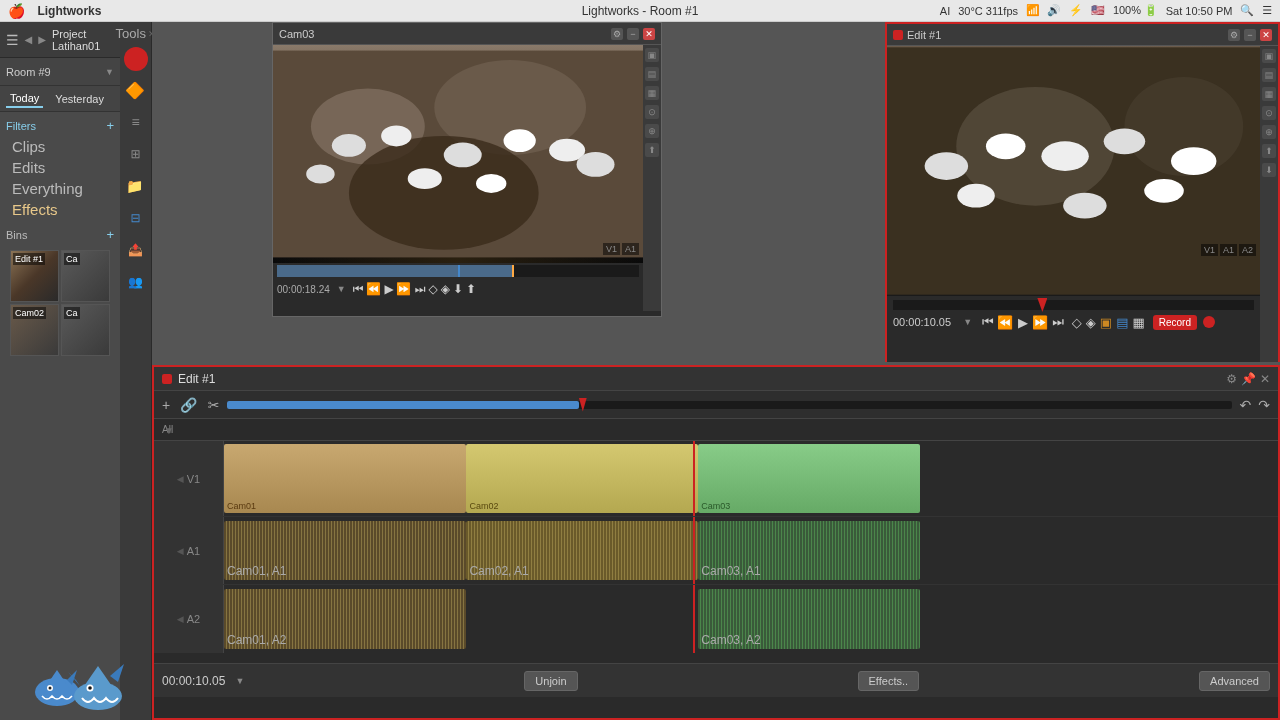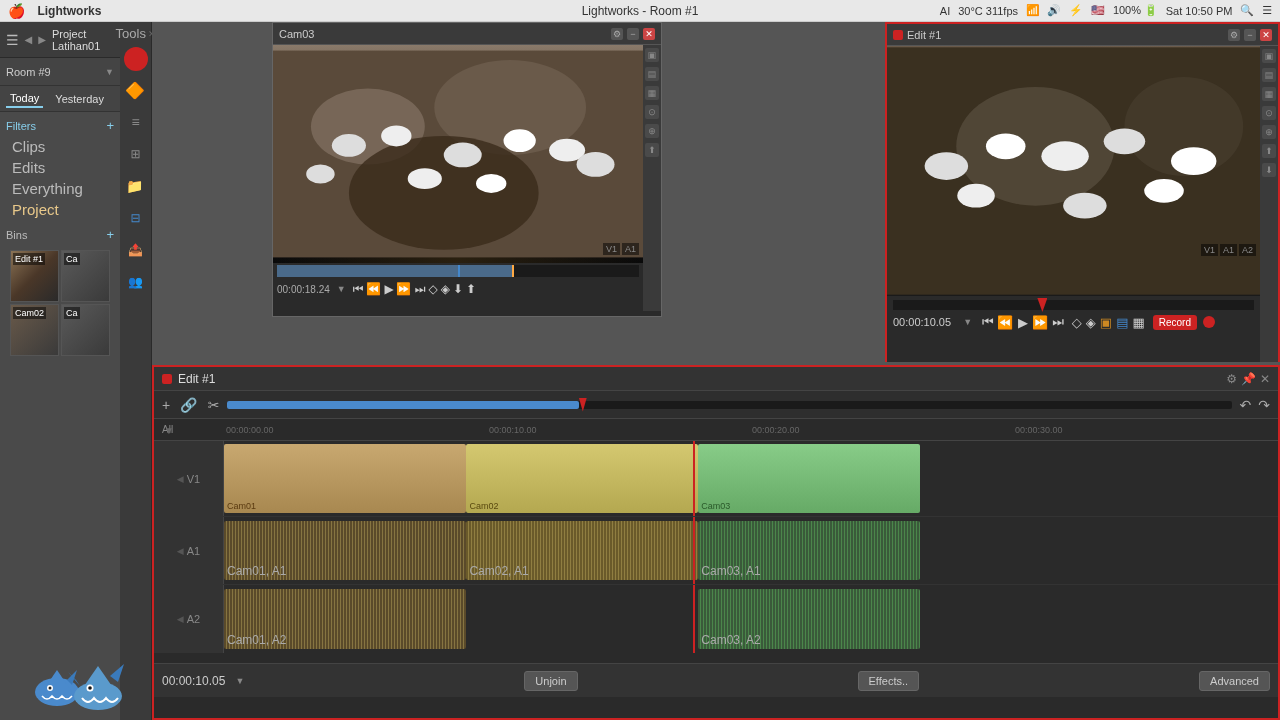--- a/index.html
+++ b/index.html
@@ -702,21 +702,21 @@
 
     <div class="panel-area">
       <div class="filters-header">
         <span class="filters-label">Filters</span>
         <span class="plus-btn">+</span>
       </div>
       <div class="filter-items">
         <span class="filter-item">Clips</span>
         <span class="filter-item">Edits</span>
         <span class="filter-item">Everything</span>
-        <span class="filter-item active">Project</span>
+        <span class="filter-item active">Effects</span>
       </div>
 
       <div class="bins-header">
         <span class="bins-label">Bins</span>
         <span class="plus-btn">+</span>
       </div>
 
       <div class="thumbnail-area">
         <div class="thumb-row">
           <div class="thumb">
@@ -934,26 +934,20 @@
           <span class="tl-tool-btn">↶</span>
           <span class="tl-tool-btn">↷</span>
         </div>
       </div>
 
       <div class="timeline-ruler">
         <span class="tl-all-label">All</span>
         <div style="position:absolute; left:10px; top:50%; transform:translateY(-50%);">
           <span style="color:#666; font-size:10px;">▼</span>
         </div>
-        <div class="ruler-marks">
-          <span class="ruler-mark">00:00:00.00</span>
-          <span class="ruler-mark">00:00:10.00</span>
-          <span class="ruler-mark">00:00:20.00</span>
-          <span class="ruler-mark">00:00:30.00</span>
-        </div>
       </div>
 
       <div class="track-row" style="height:76px;">
         <div class="track-label-col">
           <span style="color:#555; font-size:9px; margin-right:3px;">◀</span>
           <span>V1</span>
         </div>
         <div class="track-content">
           <div class="clip clip-cam01">
             <span>Cam01</span>

